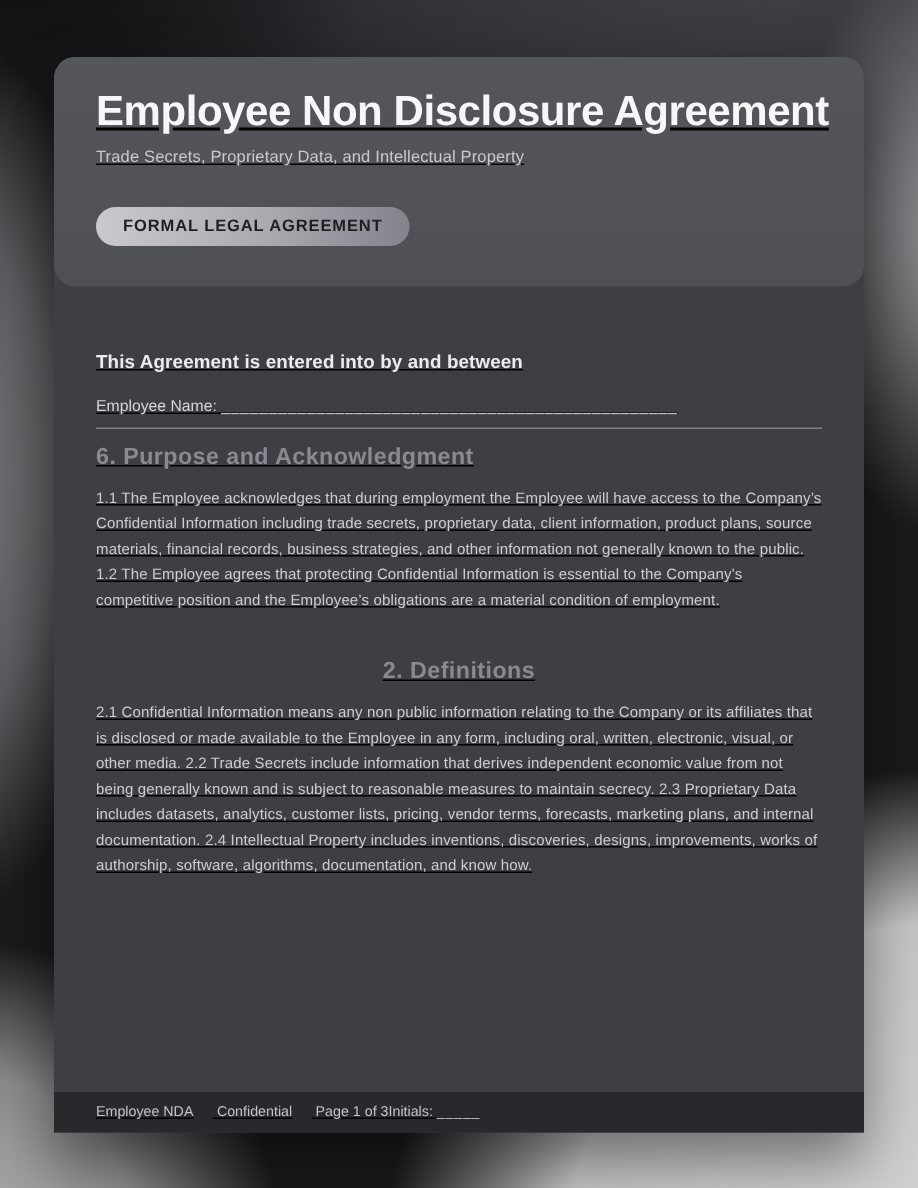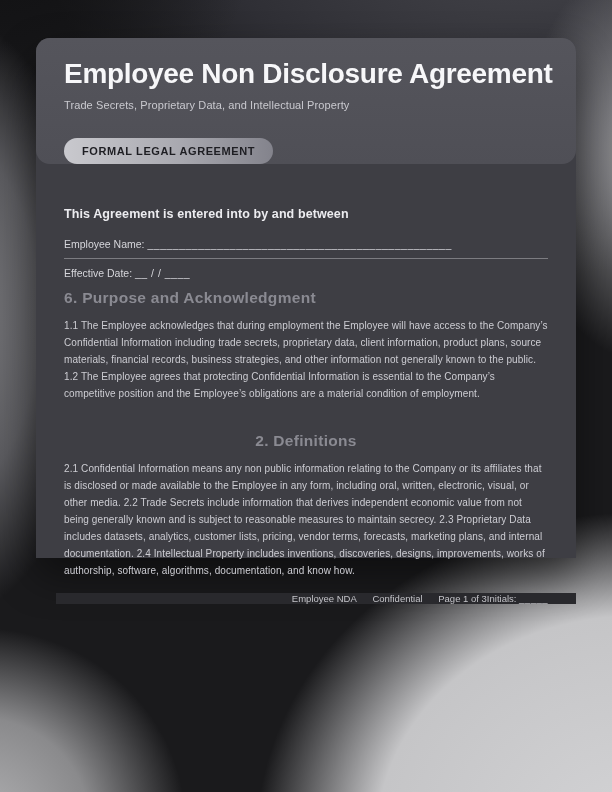--- a/index.html
+++ b/index.html
@@ -11,25 +11,26 @@
     background:
       radial-gradient(ellipse 300px 280px at -4% 104%, #b2b2b4 0%, #8a8a8c 38%, rgba(22,22,24,0) 70%),
       radial-gradient(ellipse 500px 430px at 104% 106%, #d3d3d5 0%, #c5c5c7 52%, rgba(22,22,24,0) 76%),
       radial-gradient(ellipse 250px 430px at -12% 40%, #8d8d90 0%, #5a5a5e 45%, rgba(22,22,24,0) 72%),
       radial-gradient(ellipse 190px 300px at 106% 20%, #a3a3a6 0%, rgba(22,22,24,0) 68%),
       radial-gradient(ellipse 360px 280px at 0% -6%, #111113 0%, rgba(17,17,19,0) 70%),
       radial-gradient(ellipse 560px 470px at 84% -16%, #4a4a50 0%, #2f2f35 55%, rgba(22,22,24,0) 86%),
       #1a1a1c;
   }
   .card{
-    position:absolute;left:36px;top:38px;width:540px;height:520px;
+    position:absolute;left:36px;top:38px;width:540px;height:717px;
     display:flex;flex-direction:column;
     background:#3e3e44;
     border-radius:14px 14px 0 0;
     box-shadow:0 18px 40px rgba(0,0,0,0.45);
+    text-decoration:underline;
   }
   .doc-header{
     height:153px;box-sizing:border-box;
     background:linear-gradient(180deg,#55555c 0%,#4f4f56 100%);
     border-radius:14px;
     padding:20px 28px 0 28px;
   }
   .doc-title{
     margin:0;color:#f7f7f9;font-size:28px;font-weight:bold;
     letter-spacing:-0.3px;white-space:nowrap;line-height:1.15;
@@ -53,22 +54,22 @@
   .eff-row{margin-top:7px;font-size:10.5px;color:#d6d6db;}
   .sec-heading{
     margin:10px 0 0 0;color:#8a8a92;font-size:15.5px;font-weight:bold;letter-spacing:0.3px;
   }
   .sec-heading.second{margin-top:30px;text-align:center;}
   .sec-para{
     margin:10px 0 0 0;font-size:10px;line-height:17px;color:#cdcdd3;letter-spacing:0.1px;
   }
   .doc-footer{
     height:27px;box-sizing:border-box;background:#29292d;
-    display:flex;align-items:center;justify-content:flex-end;
-    padding:0 28px;font-size:9.5px;color:#c3c3c8;margin-left:20px;
+    display:flex;align-items:center;justify-content:flex-start;
+    padding:0 28px;font-size:9.5px;color:#c3c3c8;
   }
   .footer-left span{margin-right:13px;}
   .footer-left span:last-child{margin-right:0;}
 </style>
 </head>
 <body>
 
 <div class="page">
   <div class="card">
 
@@ -80,23 +81,20 @@
 
     <main class="doc-body">
       <p class="parties-heading">This Agreement is entered into by and between</p>
 
       <div class="field-row">
         <span>Employee Name: </span><span class="field-blank">________________________________________________</span>
       </div>
 
       <hr class="divider">
 
-      <div class="eff-row">
-        <span>Effective Date: </span><span class="field-blank">__ /  / ____</span>
-      </div>
 
       <h2 class="sec-heading">6. Purpose and Acknowledgment</h2>
       <p class="sec-para">1.1 The Employee acknowledges that during employment the Employee will have access to the Company’s Confidential Information including trade secrets, proprietary data, client information, product plans, source materials, financial records, business strategies, and other information not generally known to the public. 1.2 The Employee agrees that protecting Confidential Information is essential to the Company’s competitive position and the Employee’s obligations are a material condition of employment.</p>
 
       <h2 class="sec-heading second">2. Definitions</h2>
       <p class="sec-para">2.1 Confidential Information means any non public information relating to the Company or its affiliates that is disclosed or made available to the Employee in any form, including oral, written, electronic, visual, or other media. 2.2 Trade Secrets include information that derives independent economic value from not being generally known and is subject to reasonable measures to maintain secrecy. 2.3 Proprietary Data includes datasets, analytics, customer lists, pricing, vendor terms, forecasts, marketing plans, and internal documentation. 2.4 Intellectual Property includes inventions, discoveries, designs, improvements, works of authorship, software, algorithms, documentation, and know how.</p>
     </main>
 
     <footer class="doc-footer">
       <div class="footer-left">

